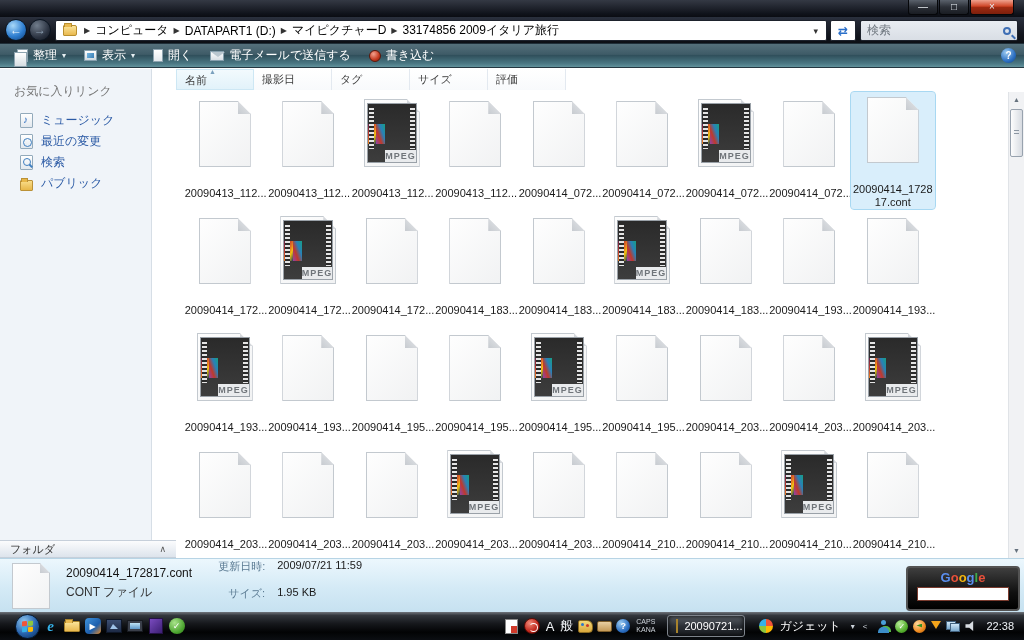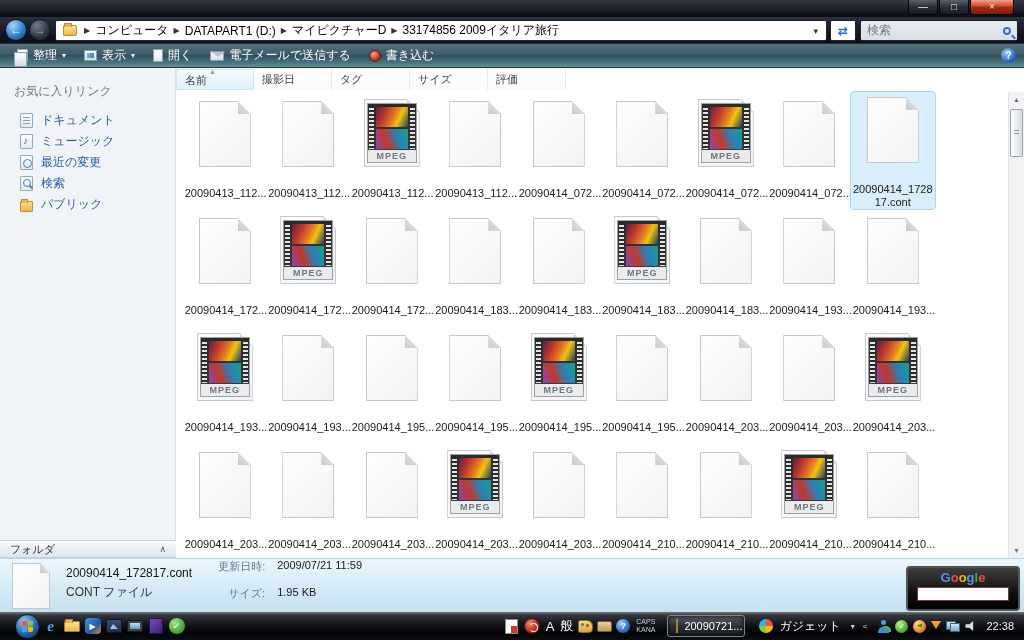--- a/index.html
+++ b/index.html
@@ -60,21 +60,21 @@
   .ti-page { width:10px; height:13px; background:linear-gradient(#fff,#e4e9ed); border:1px solid #8ea4b0; }
   .ti-mail { width:14px; height:10px; background:linear-gradient(#fdfdfd,#d8dfe5); border:1px solid #87a0ae; position:relative; }
   .ti-mail::after { content:""; position:absolute; left:0; top:0; border:6px solid transparent; border-top:5px solid #b9c6cf;
     border-left-width:7px; border-right-width:7px; width:0; }
   .ti-disc { width:12px; height:12px; border-radius:50%; background:radial-gradient(circle at 35% 30%,#f4a18e,#c43a20 60%,#7e1f0b); border:1px solid #5e170a; }
   .tb-help { margin-left:auto; width:15px; height:15px; border-radius:50%; font-size:10px; font-weight:bold;
     background:radial-gradient(circle at 35% 30%,#9ecdf2,#2c6fc2 60%,#10407e); color:#fff;
     display:flex; align-items:center; justify-content:center; }
 
   
-  .sidebar { position:absolute; left:0; top:69px; width:176px; height:471px;
+  .sidebar { position:absolute; left:0; top:69px; width:152px; height:471px;
     background:#f0f4f9; border-right:1px solid #d6dee6; }
   .fav-header { margin:14px 0 10px 14px; font-size:12px; color:#777; }
   .sitem { display:flex; align-items:center; gap:8px; padding:2px 0 2px 20px; font-size:12px; color:#2b5aa5; }
   .si { width:13px; height:15px; background:linear-gradient(#fff,#e2e8ee); border:1px solid #93aabb; border-radius:1px; position:relative; }
   .si-doc::after { content:""; position:absolute; left:2px; top:3px; width:7px; height:1px; background:#7fa3c0;
     box-shadow:0 3px 0 #7fa3c0, 0 6px 0 #7fa3c0; }
   .si-music::after { content:"♪"; position:absolute; left:2px; top:0px; font-size:10px; color:#2f6fc0; }
   .si-recent::after { content:""; position:absolute; left:2px; top:3px; width:7px; height:7px; border:1.5px solid #3f7fc0; border-radius:50%; }
   .si-search::after { content:""; position:absolute; left:2px; top:2px; width:6px; height:6px; border:1.5px solid #3f7fc0; border-radius:50%; }
   .si-search::before { content:""; position:absolute; left:8px; top:9px; width:4px; height:1.5px; background:#3f7fc0; transform:rotate(45deg); }
@@ -104,21 +104,21 @@
   .fi { position:relative; }
   .fi .pg { width:52px; height:66px; background:linear-gradient(135deg,#fefefe,#f1f2f3);
     border:1px solid #c3c9cf; position:relative;
     clip-path:polygon(0 0, calc(100% - 13px) 0, 100% 13px, 100% 100%, 0 100%); }
   .fi .fold { position:absolute; top:0; right:0; width:13px; height:13px;
     background:linear-gradient(225deg,#fff 0 49%,#d7dade 50%,#c7cbd0 100%);
     clip-path:polygon(0 0,100% 100%,0 100%); }
   .fi.mpeg .pg { width:56px; height:68px; }
   .strip { position:absolute; left:50%; top:5px; transform:translateX(-50%); width:48px; height:58px;
     background:linear-gradient(#2a2a2a,#3d3d3d); box-shadow:0 0 0 1px #9aa1a8;
-    display:flex; flex-direction:column; align-items:center; padding-top:2px; }
+    display:flex; flex-direction:row; align-items:center; padding-top:2px; }
   .holes { position:absolute; top:2px; bottom:13px; width:5px;
     background:repeating-linear-gradient(#2a2a2a 0 2px,#e4e4e4 2px 4px); }
   .holes.l { left:1px; } .holes.r { right:1px; }
   .fr { width:32px; height:20px; margin:1px 0; }
   .f1 { background:linear-gradient(115deg,#5c1f4a 0%,#c0392b 30%,#e67e22 55%,#f1c40f 70%,#1f3a5f 100%); }
   .f2 { background:linear-gradient(250deg,#16a085 0%,#2980b9 35%,#c0392b 65%,#8e44ad 100%); }
   .ml { margin-top:auto; width:100%; text-align:center; font-size:9px; font-weight:bold; letter-spacing:1px;
     color:#70757a; background:#e9ebed; padding:1px 0; }
 
   .vscroll { position:absolute; right:0; top:23px; bottom:0; width:16px; background:#f1f2f4; border-left:1px solid #e0e3e7; }
@@ -276,24 +276,20 @@
       <span>書き込む</span>
     </div>
     <div class="tb-help">
         <span>?</span>
       </div>
   </div>
 
   <div class="sidebar">
     <div class="fav-header">お気に入りリンク</div>
     <div class="sitem">
-      <span class="si si-doc"></span>
-      <span>ドキュメント</span>
-    </div>
-    <div class="sitem">
       <span class="si si-music"></span>
       <span>ミュージック</span>
     </div>
     <div class="sitem">
       <span class="si si-recent"></span>
       <span>最近の変更</span>
     </div>
     <div class="sitem">
       <span class="si si-search"></span>
       <span>検索</span>

